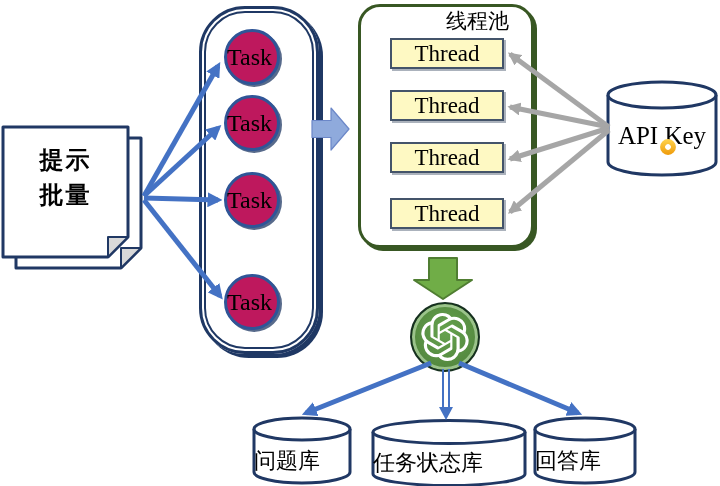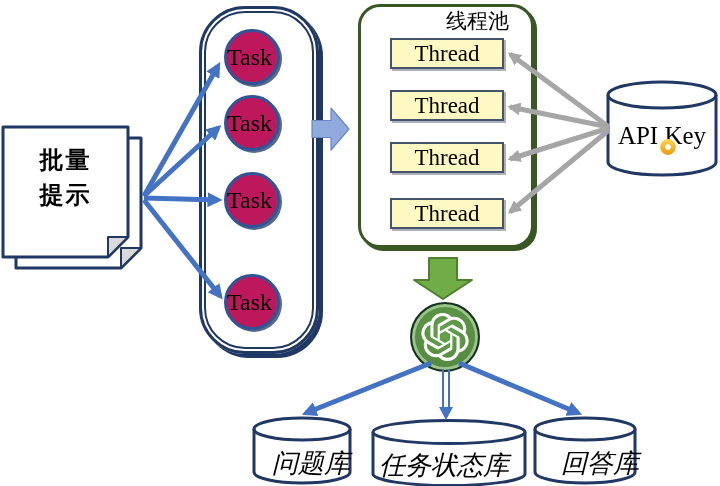--- a/index.html
+++ b/index.html
@@ -61,21 +61,21 @@
   
   .openai-badge{
     position:absolute;left:410px;top:302px;width:70px;height:70px;z-index:1;border-radius:50%;
     background:radial-gradient(circle at 50% 42%, #65a24e 0%, #54893f 70%, #47763a 100%);
     border:2.5px solid #16301f;box-sizing:border-box;
     box-shadow:inset 0 0 0 3px rgba(173,209,158,.8);
     display:flex;align-items:center;justify-content:center;
   }
 
   
-  .db-label{position:absolute;z-index:1;text-align:right;font-size:26px;font-style:italic;}
+  .db-label{position:absolute;z-index:1;text-align:left;font-size:22px;}
 </style>
 </head>
 <body>
 
 <div class="canvas">
 
   <svg class="layer under" viewBox="0 0 720 486">
 
     <g>
       <path d="M16,138 H141 V248 L121,268 H16 Z" fill="#ffffff" stroke="#203864" stroke-width="3" stroke-linejoin="round"></path>
@@ -101,22 +101,22 @@
       <path d="M535,429 L535,472 A50,11 0 0 0 635,472 L635,429" fill="#ffffff" stroke="#203864" stroke-width="3"></path>
       <ellipse cx="585" cy="429" rx="50" ry="11" fill="#ffffff" stroke="#203864" stroke-width="3"></ellipse>
     </g>
 
     <g>
       <path d="M429,258 H457 V280 H472 L443,299 L414,280 H429 Z" fill="#70ad47" stroke="#507e32" stroke-width="2" stroke-linejoin="round"></path>
     </g>
   </svg>
 
   <div class="doc-text">
+    <div>提示</div>
     <div>批量</div>
-    <div>提示</div>
   </div>
 
   <div class="task-container">
     <div class="task-container-inner"></div>
   </div>
   <div class="task-circle" style="top:29px;">
       <span>Task</span>
     </div>
   <div class="task-circle" style="top:95px;">
       <span>Task</span>
@@ -163,21 +163,21 @@
   </div>
 
   <div class="openai-badge">
     <svg viewBox="0 0 24 24" width="48" height="48">
       <path fill="#ffffff" d="M22.2819 9.8211a5.9847 5.9847 0 0 0-.5157-4.9108 6.0462 6.0462 0 0 0-6.5098-2.9A6.0651 6.0651 0 0 0 4.9807 4.1818a5.9847 5.9847 0 0 0-3.9977 2.9 6.0462 6.0462 0 0 0 .7427 7.0966 5.98 5.98 0 0 0 .511 4.9107 6.051 6.051 0 0 0 6.5146 2.9001A5.9847 5.9847 0 0 0 13.2599 24a6.0557 6.0557 0 0 0 5.7718-4.2058 5.9894 5.9894 0 0 0 3.9977-2.9001 6.0557 6.0557 0 0 0-.7475-7.073zm-9.022 12.6081a4.4755 4.4755 0 0 1-2.8764-1.0408l.1419-.0804 4.7783-2.7582a.7948.7948 0 0 0 .3927-.6813v-6.7369l2.02 1.1686a.071.071 0 0 1 .038.052v5.5826a4.504 4.504 0 0 1-4.4945 4.4944zm-9.6607-4.1254a4.4708 4.4708 0 0 1-.5346-3.0137l.142.0852 4.783 2.7582a.7712.7712 0 0 0 .7806 0l5.8428-3.3685v2.3324a.0804.0804 0 0 1-.0332.0615L9.74 19.9502a4.4992 4.4992 0 0 1-6.1408-1.6464zM2.3408 7.8956a4.485 4.485 0 0 1 2.3655-1.9728V11.6a.7664.7664 0 0 0 .3879.6765l5.8144 3.3543-2.0201 1.1685a.0757.0757 0 0 1-.071 0l-4.8303-2.7865A4.504 4.504 0 0 1 2.3408 7.8956zm16.5963 3.8558L13.1038 8.364 15.1192 7.2a.0757.0757 0 0 1 .071 0l4.8303 2.7913a4.4944 4.4944 0 0 1-.6765 8.1042v-5.6772a.79.79 0 0 0-.407-.667zm2.0107-3.0231l-.142-.0852-4.7735-2.7818a.7759.7759 0 0 0-.7854 0L9.409 9.2297V6.8974a.0662.0662 0 0 1 .0284-.0615l4.8303-2.7866a4.4992 4.4992 0 0 1 6.6802 4.66zM8.3065 12.863l-2.02-1.1638a.0804.0804 0 0 1-.038-.0567V6.0742a4.4992 4.4992 0 0 1 7.3757-3.4537l-.142.0805L8.704 5.459a.7948.7948 0 0 0-.3927.6813zm1.0976-2.3654l2.602-1.4998 2.6069 1.4998v2.9994l-2.5974 1.4997-2.6067-1.4997z"></path>
     </svg>
   </div>
 
   <div class="db-label" style="left:254px;top:446px;width:96px;">问题库</div>
   <div class="db-label" style="left:373px;top:448px;width:136px;">任务状态库</div>
-  <div class="db-label" style="left:535px;top:446px;width:88px;padding-left:16px;">回答库</div>
+  <div class="db-label" style="left:535px;top:446px;width:88px;">回答库</div>
 
   <svg class="layer over" viewBox="0 0 720 486">
     <defs>
       <marker id="mb" viewBox="0 0 10 10" refX="7" refY="5" markerWidth="3" markerHeight="3" orient="auto-start-reverse">
         <path d="M0,0 L10,5 L0,10 Z" fill="#4472c4"></path>
       </marker>
       <marker id="mg" viewBox="0 0 10 10" refX="8" refY="5" markerWidth="2.6" markerHeight="2.6" orient="auto-start-reverse">
         <path d="M0,0 L10,5 L0,10 Z" fill="#a6a6a6"></path>
       </marker>
     </defs>

